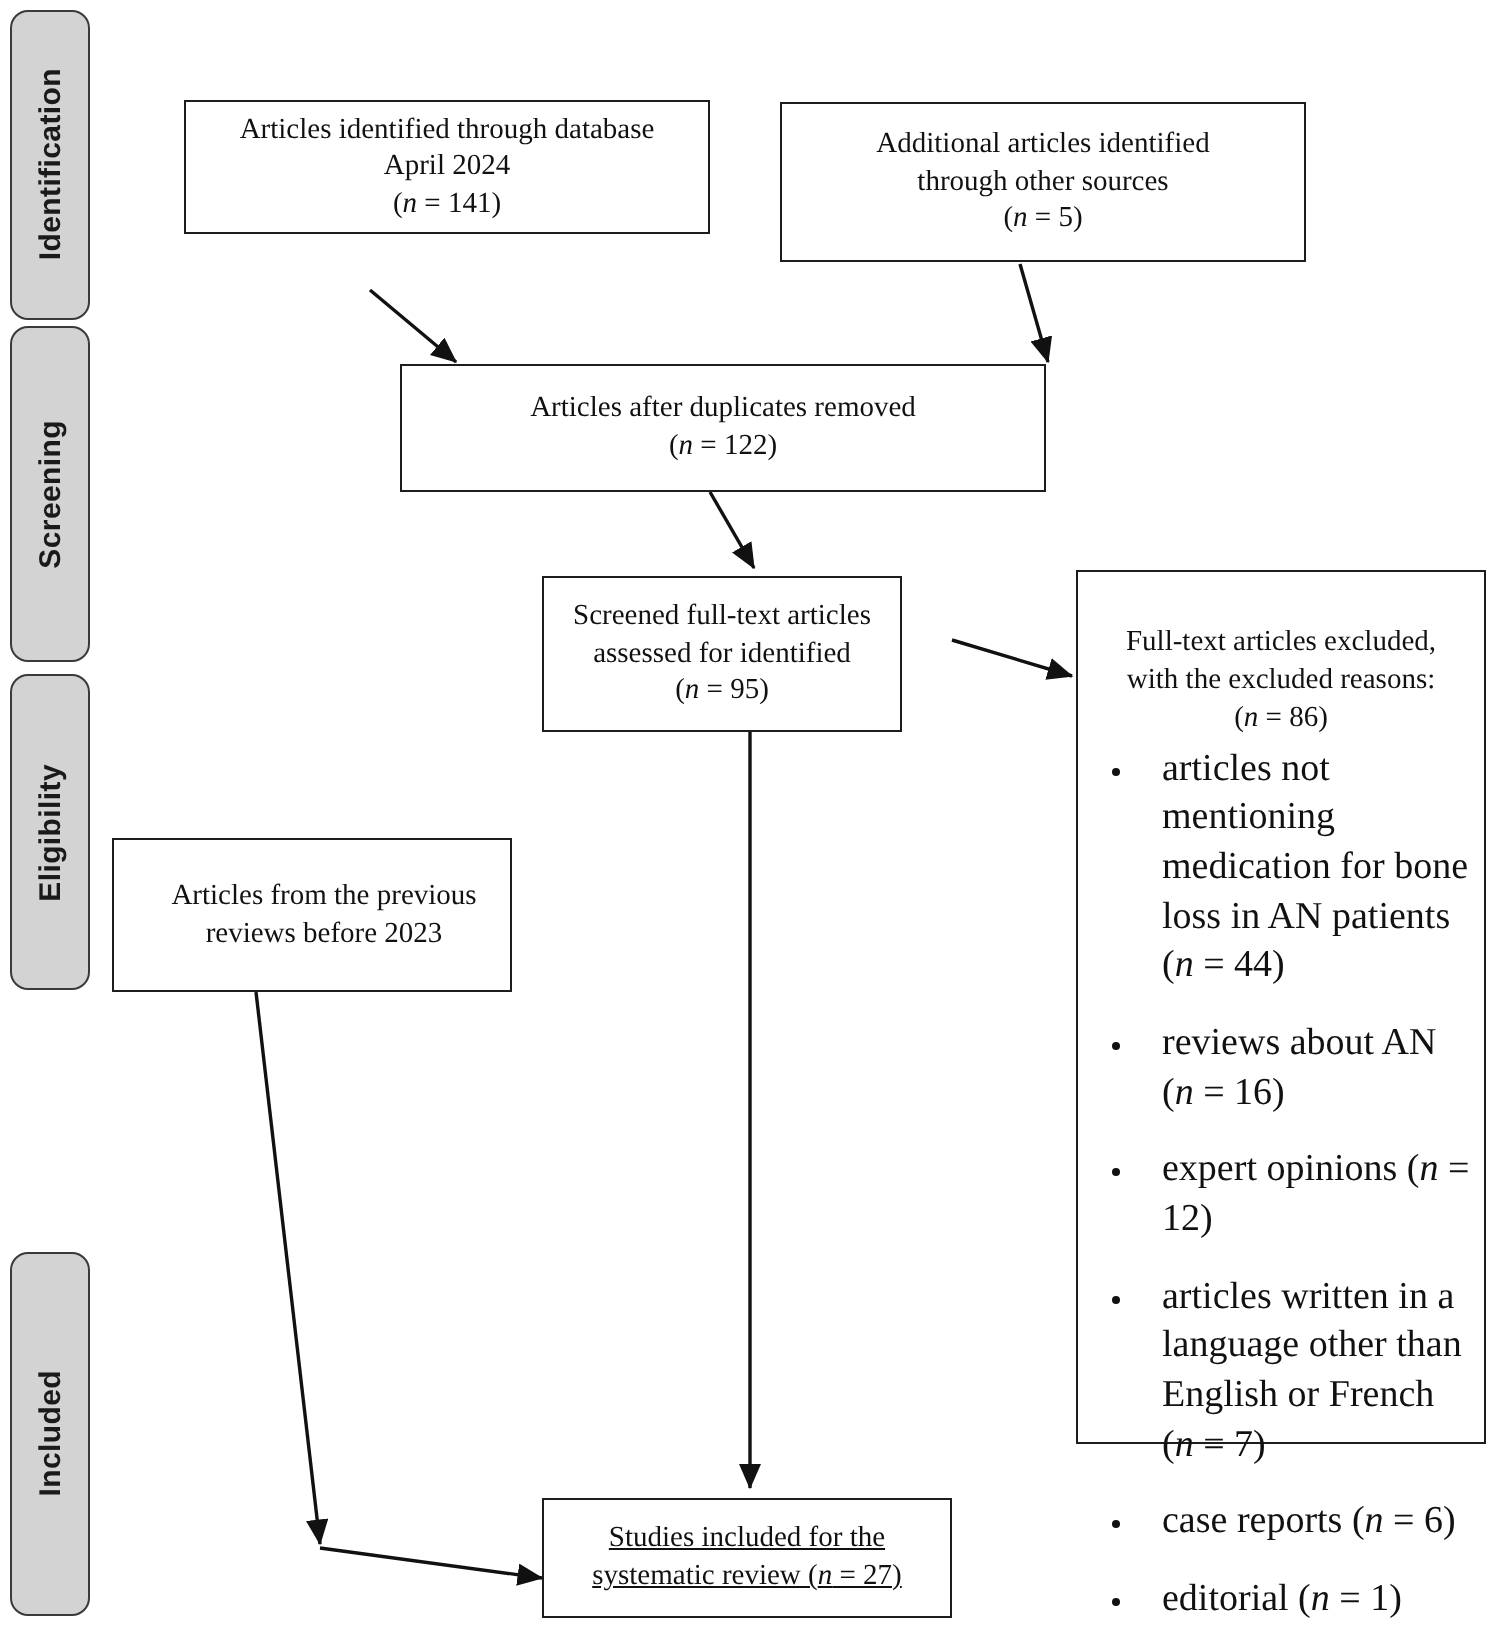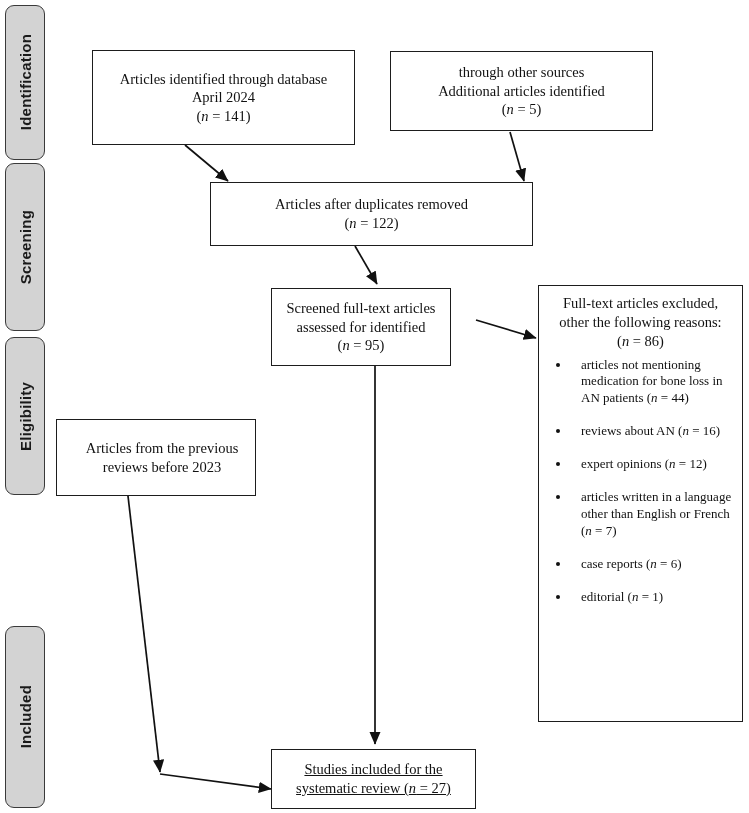--- a/index.html
+++ b/index.html
@@ -55,37 +55,37 @@
     line-height: 1.28;
     color: #111111;
     padding: 4px 8px;
   }
   .node .ln { display: block; width: 100%; }
 
   
   .node.exclusion {
     justify-content: flex-start;
     align-items: stretch;
-    padding: 8px 6px 6px 6px;
+    padding: 26px 6px 6px 6px;
   }
   .excl-head {
     text-align: center;
     font-size: 14.5px;
     line-height: 1.3;
   }
   ul.reasons {
     margin: 4px 0 0 0;
     padding-left: 26px;
     list-style: disc;
     text-align: left;
   }
   ul.reasons li {
     margin-bottom: 14px;
     padding-left: 10px;
-    font-size: 13px;
+    font-size: 19px;
     line-height: 1.3;
   }
   ul.reasons li::marker { font-size: 15px; }
 
   i.nvar { font-style: italic; }
 
   
   #links {
     position: absolute;
     left: 0; top: 0;
@@ -132,47 +132,47 @@
       <path d="M476,320 L536,338"></path>
 
       <path d="M375,366 L375,744"></path>
 
       <path d="M128,496 L160,772"></path>
 
       <path d="M160,774 L271,789"></path>
     </g>
   </svg>
 
-  <div class="node" style="left:92px; top:50px; width:263px; height:95px;">
+  <div class="node" style="left:92px; top:50px; width:263px; height:67px;">
     <span class="ln">Articles identified through database</span>
     <span class="ln">April 2024</span>
     <span class="ln nwrap">(<i class="nvar">n</i> = 141)</span>
   </div>
 
   <div class="node" style="left:390px; top:51px; width:263px; height:80px;">
+    <span class="ln">Additional articles identified</span>
     <span class="ln">through other sources</span>
-    <span class="ln">Additional articles identified</span>
     <span class="ln">(<i class="nvar">n</i> = 5)</span>
   </div>
 
-  <div class="node" style="left:210px; top:182px; width:323px; height:64px;">
+  <div class="node" style="left:200px; top:182px; width:323px; height:64px;">
     <span class="ln">Articles after duplicates removed</span>
     <span class="ln">(<i class="nvar">n</i> = 122)</span>
   </div>
 
   <div class="node" style="left:271px; top:288px; width:180px; height:78px;">
     <span class="ln">Screened full-text articles</span>
     <span class="ln">assessed for identified</span>
     <span class="ln">(<i class="nvar">n</i> = 95)</span>
   </div>
 
   <div class="node exclusion" style="left:538px; top:285px; width:205px; height:437px;">
     <div class="excl-head">
       <span class="ln">Full-text articles excluded,</span>
-      <span class="ln">other the following reasons:</span>
+      <span class="ln">with the excluded reasons:</span>
       <span class="ln">(<i class="nvar">n</i> = 86)</span>
     </div>
     <ul class="reasons">
       <li>articles not mentioning medication for bone loss in AN patients (<i class="nvar">n</i> = 44)</li>
       <li>reviews about AN (<i class="nvar">n</i> = 16)</li>
       <li> expert opinions  (<i class="nvar">n</i> = 12)</li>
       <li>articles written in a language other than English or French (<i class="nvar">n</i> = 7)</li>
       <li>case reports (<i class="nvar">n</i> = 6)</li>
       <li>editorial (<i class="nvar">n</i> = 1)</li>
     </ul>

